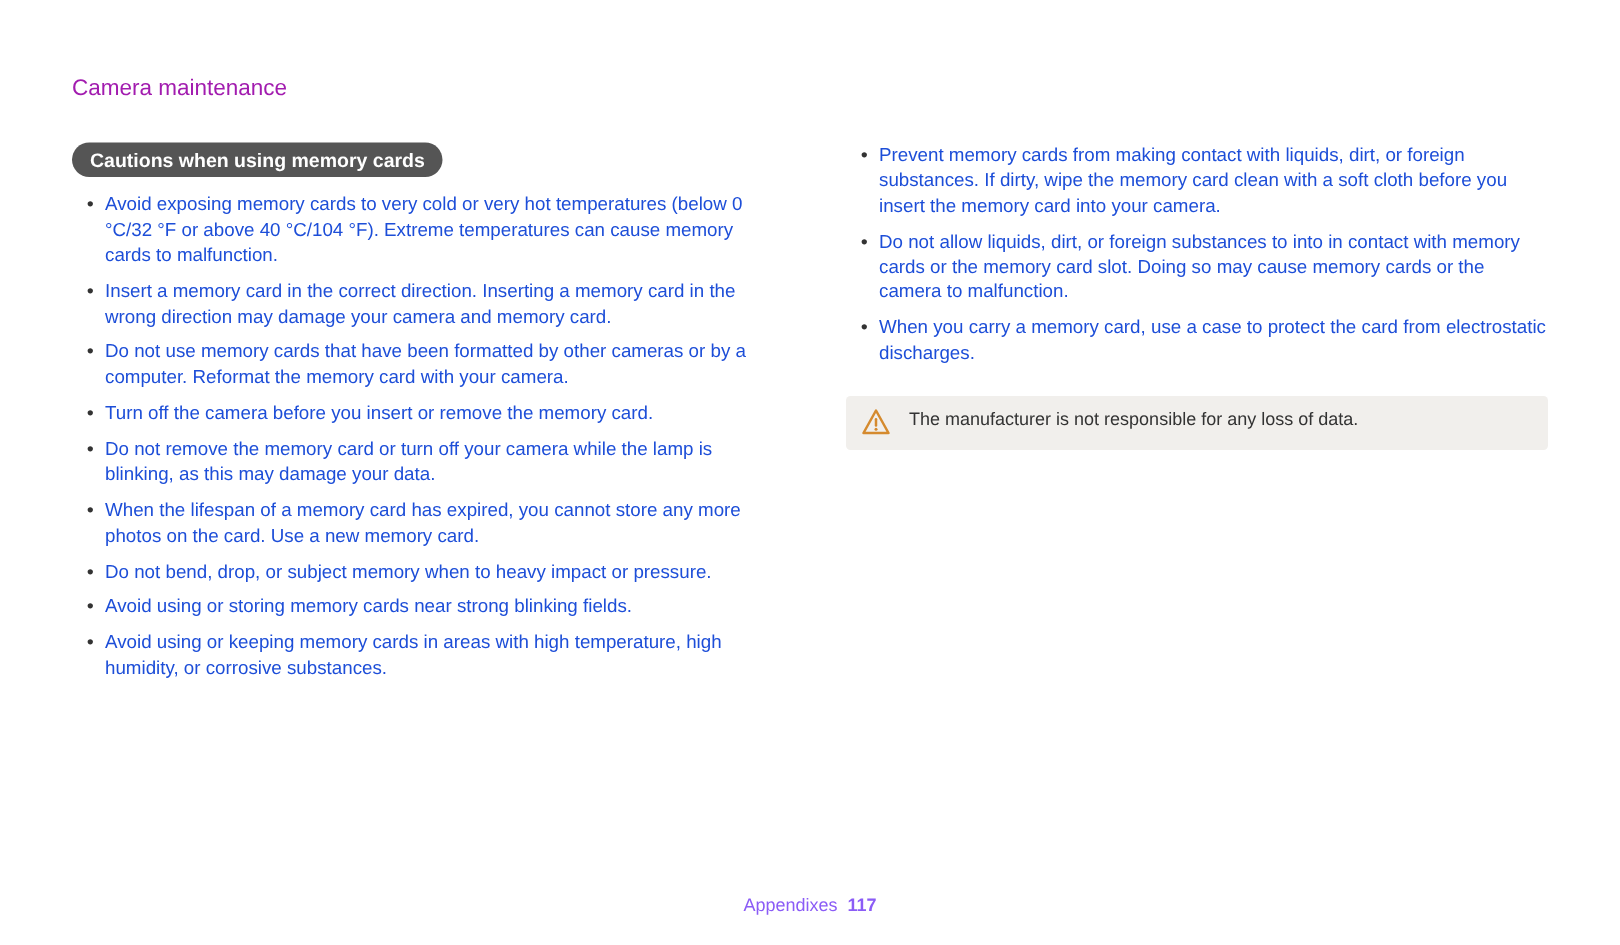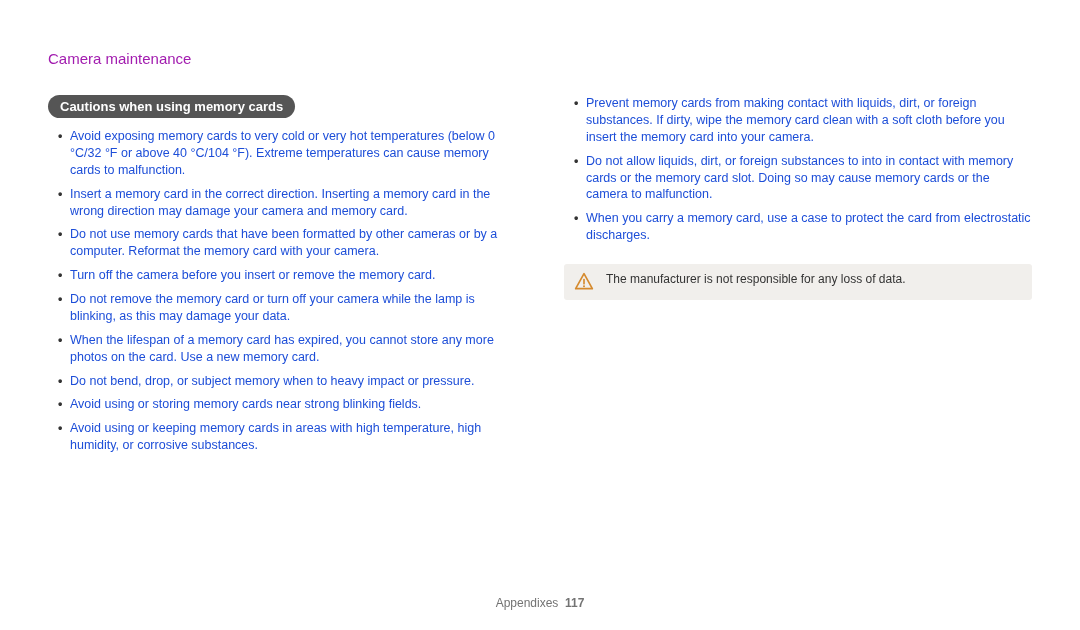--- a/index.html
+++ b/index.html
@@ -80,21 +80,21 @@
       font-size: 12px;
       color: #333;
     }
     .footer {
       position: absolute;
       bottom: 20px;
       left: 0;
       right: 0;
       text-align: center;
       font-size: 12px;
-      color: #737373;
+      color: #8b5cf6;
     }
     .footer .page-num {
       font-weight: 700;
     }
   </style>
 </head>
 <body>
 
 <div class="page">
   <div class="header-title">Camera maintenance</div>

